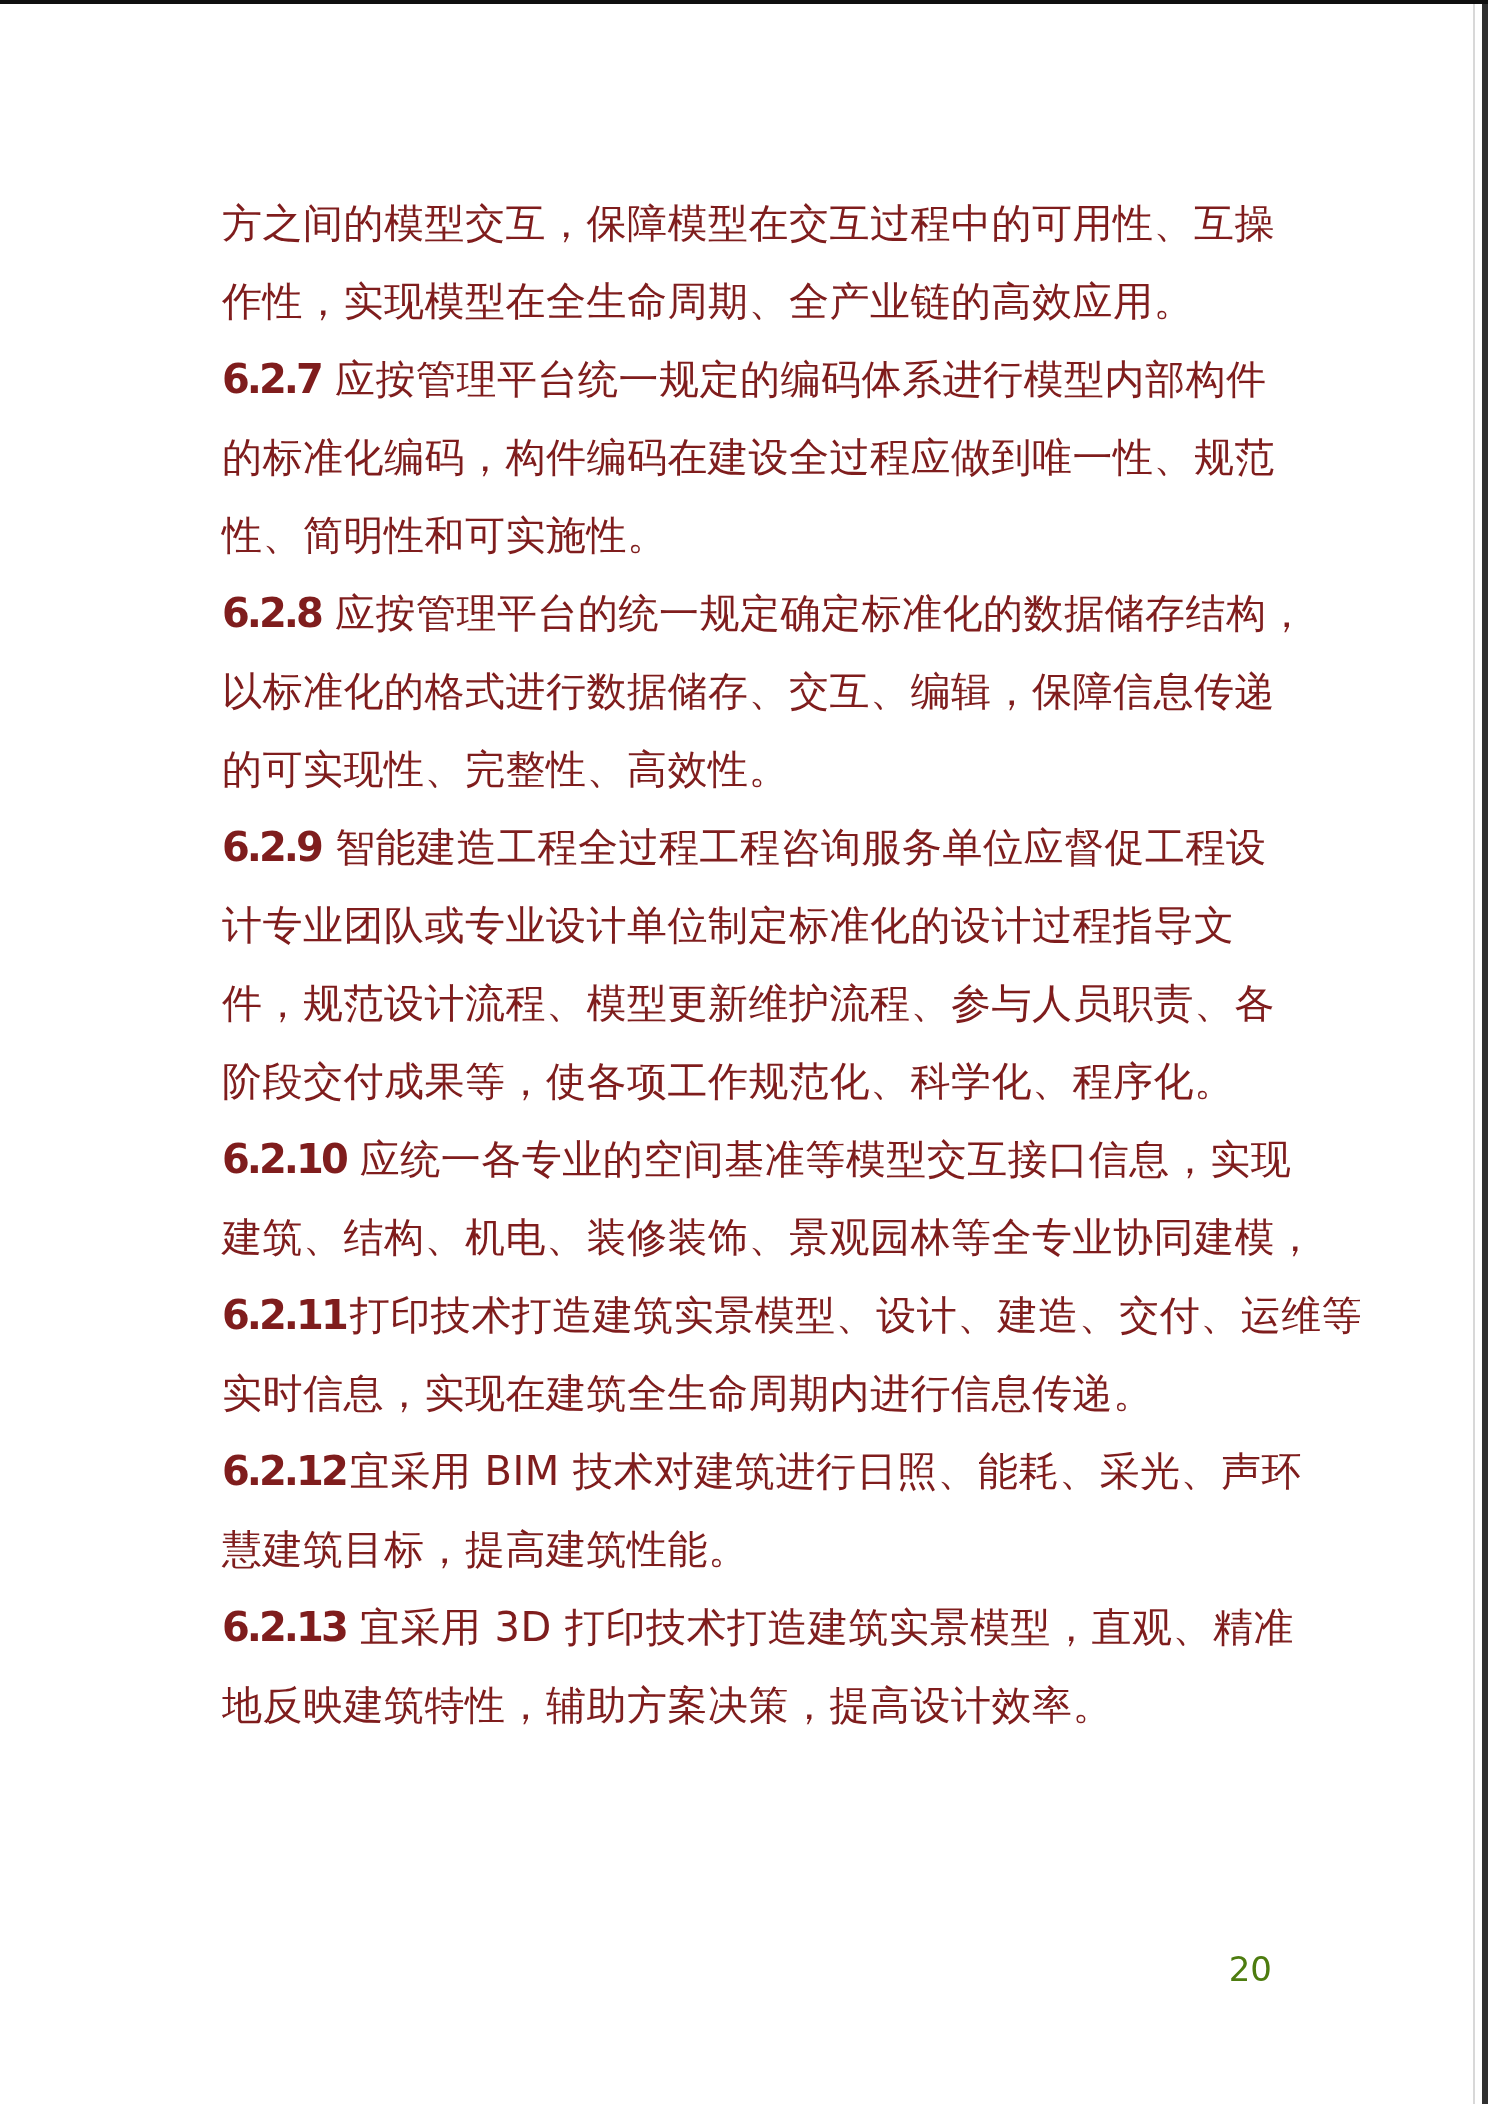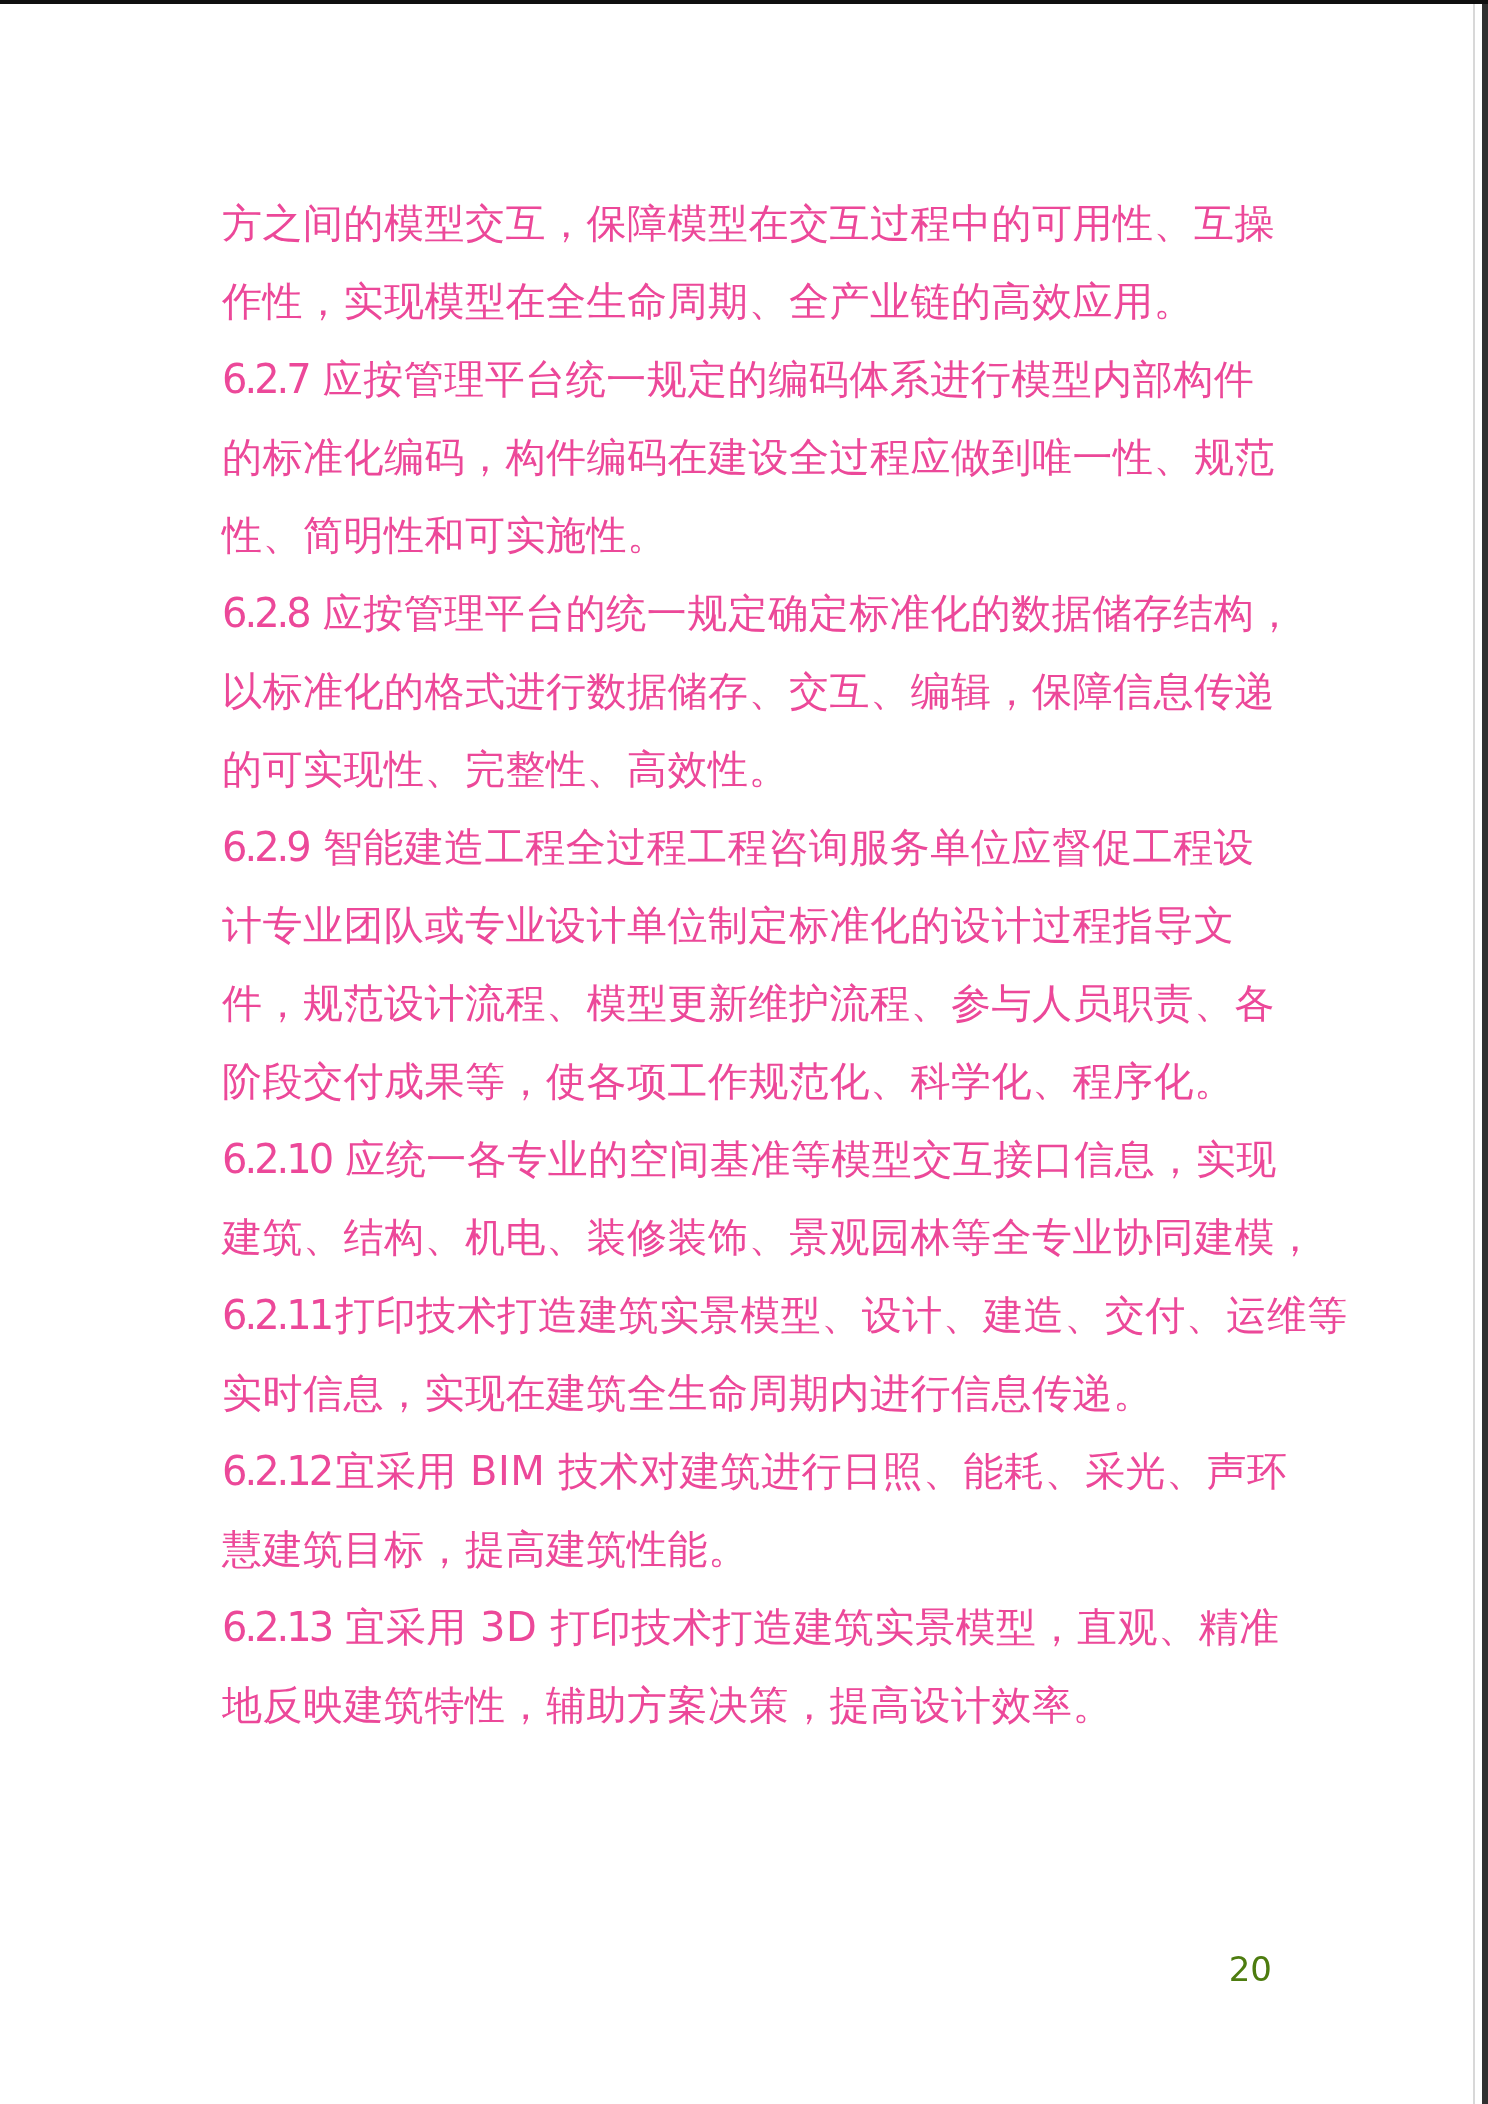--- a/index.html
+++ b/index.html
@@ -38,28 +38,28 @@
     z-index: 5;
   }
   .body-text {
     position: absolute;
     left: 222px;
     top: 184px;
     width: 1056px;
     font-size: 40px;
     line-height: 78px;
     letter-spacing: 0.5px;
-    color: #ec4899;
+    color: #7f1d1d;
   }
   .line {
     height: 78px;
     white-space: nowrap;
   }
   .num {
-    font-weight: 400;
+    font-weight: 700;
     letter-spacing: -3px;
     margin-right: 14px;
   }
   .num.tight {
     margin-right: 4px;
   }
   .footer {
     position: absolute;
     left: 222px;
     top: 1948px;

